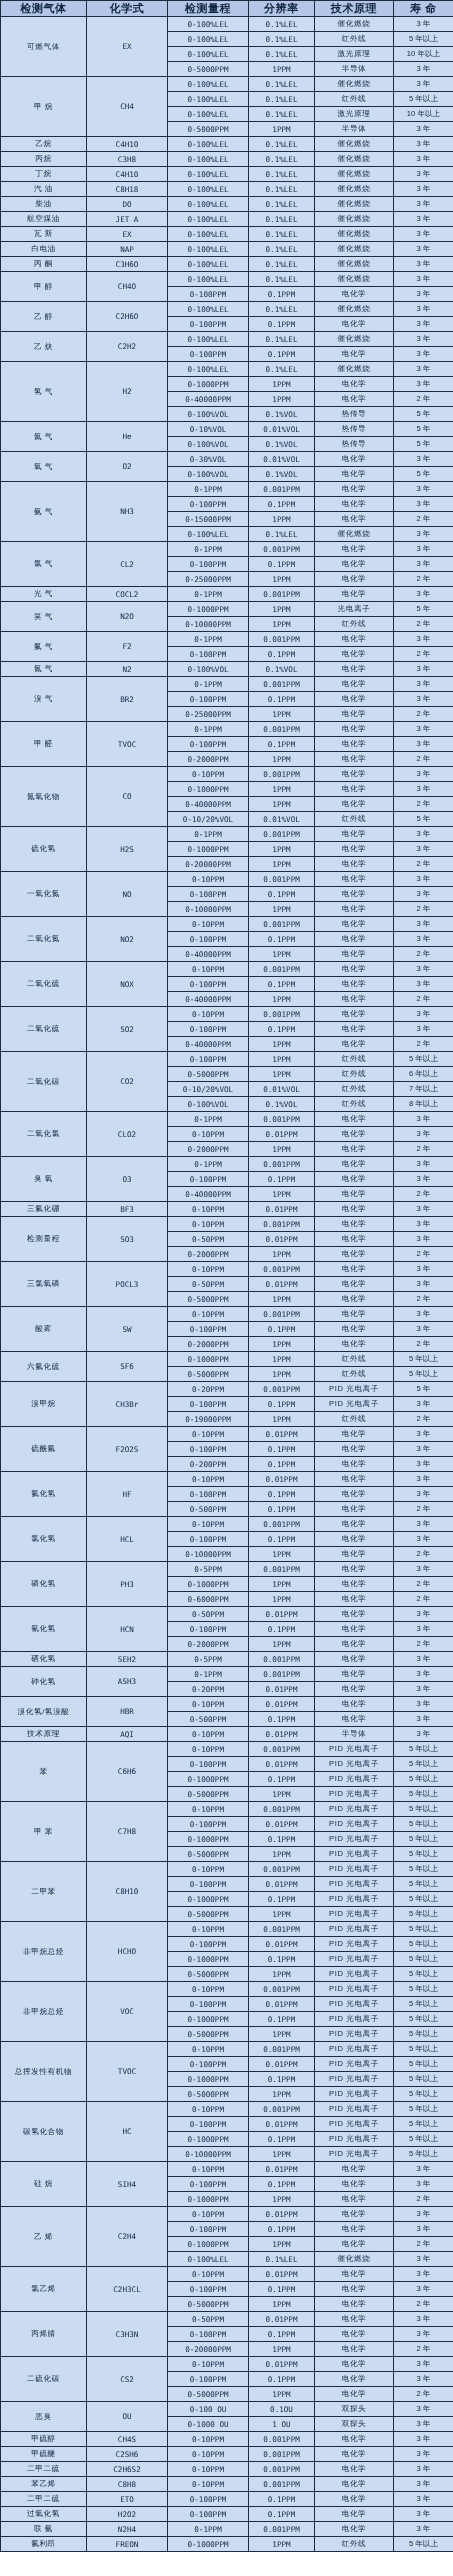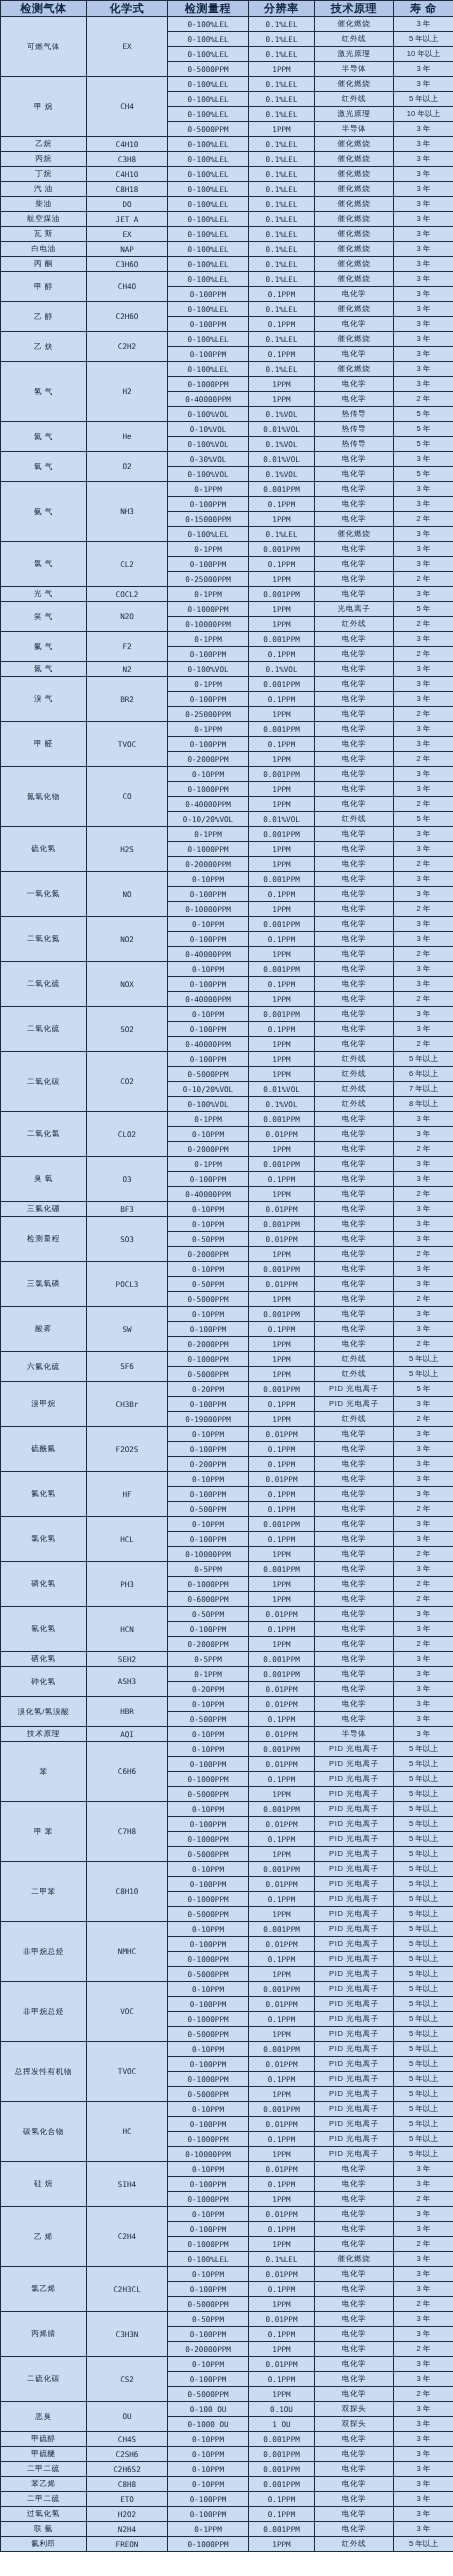--- a/index.html
+++ b/index.html
@@ -931,21 +931,21 @@
           <td class="life">5 年以上</td>
         </tr>
         <tr>
           <td class="range">0-5000PPM</td>
           <td class="resolution">1PPM</td>
           <td class="principle">PID 光电离子</td>
           <td class="life">5 年以上</td>
         </tr>
         <tr>
           <td class="gas-name" rowspan="4">非甲烷总烃</td>
-          <td class="formula" rowspan="4">NMHC</td>
+          <td class="formula" rowspan="4">HCHO</td>
           <td class="range">0-10PPM</td>
           <td class="resolution">0.001PPM</td>
           <td class="principle">PID 光电离子</td>
           <td class="life">5 年以上</td>
         </tr>
         <tr>
           <td class="range">0-100PPM</td>
           <td class="resolution">0.01PPM</td>
           <td class="principle">PID 光电离子</td>
           <td class="life">5 年以上</td>

